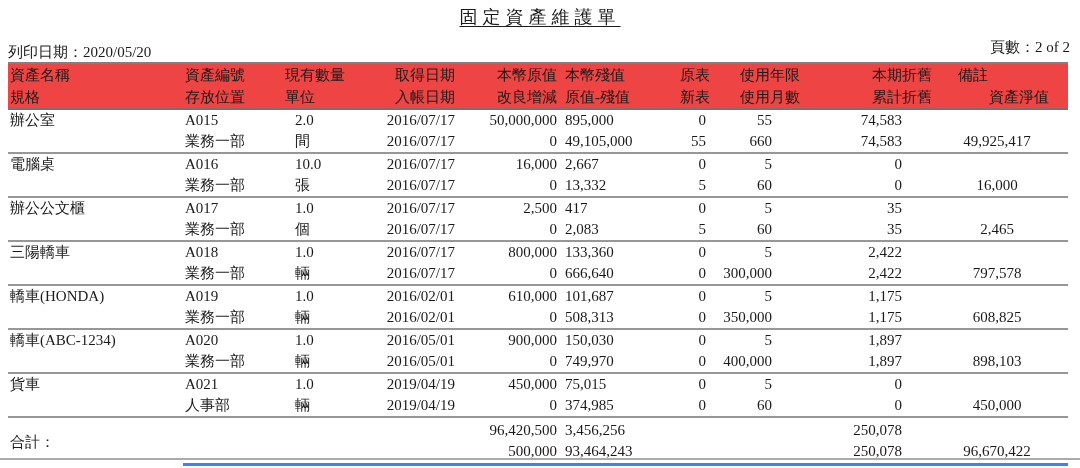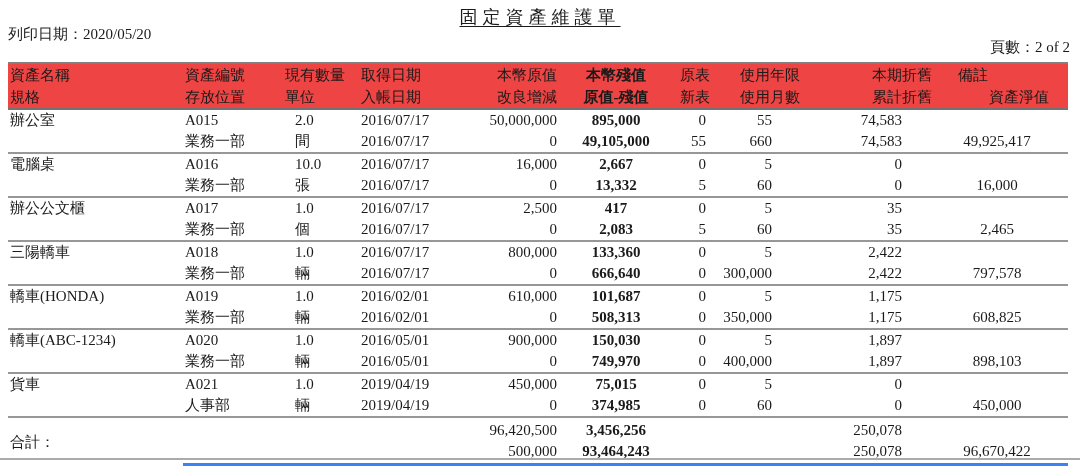--- a/index.html
+++ b/index.html
@@ -12,44 +12,44 @@
   .page-header { position:relative; height:62px; padding-top:5px; }
   .company {
     text-align:center; font-size:19px; letter-spacing:8px;
     height:24px; line-height:24px;
   }
   .doc-title {
     text-align:center; font-size:18px; letter-spacing:5px;
     height:24px; line-height:24px;
     text-decoration:underline; text-underline-offset:3px;
   }
-  .print-date { position:absolute; left:8px; bottom:18px; font-size:15px; }
+  .print-date { position:absolute; left:8px; bottom:0; font-size:15px; }
   .page-num  { position:absolute; right:10px; bottom:5px; font-size:15px;margin-left:16px; }
 
   table.report {
     table-layout:fixed; border-collapse:collapse;
     width:1060px; margin-left:8px;
     font-size:15px;
   }
   thead th {
     background:#ef4444; font-weight:normal;
     height:22px; line-height:22px; white-space:nowrap; overflow:visible;
   }
   thead tr.h1 th { border-top:2px solid #808080; }
   thead tr.h2 th { border-bottom:2px solid #737373; }
   td { height:21px; line-height:21px; white-space:nowrap; overflow:visible; }
 
   
   .c0 { text-align:left;  padding-left:2px; }
   .c1 { text-align:left;  padding-left:2px; }
   .c2 { text-align:left;  padding-left:2px; }
   td.c2 { padding-left:12px; }
-  .c3 { text-align:left;  padding-left:6px; }
+  .c3 { text-align:right;  padding-left:6px; }
   .c4 { text-align:right; padding-right:8px; }
-  .c5 { text-align:center; padding-right:8px;font-weight:bold; }
+  .c5 { text-align:left; padding-right:8px; }
   th.c6 { text-align:right; }
   td.c6 { text-align:right; padding-right:4px; }
   th.c7 { text-align:right;  padding-left:4px; }
   td.c7 { text-align:right; padding-right:28px; }
   th.c8 { text-align:right; padding-right:13px; }
   td.c8 { text-align:right; padding-right:43px; }
   tr.h1 th.c9 { text-align:left;  padding-left:13px; }
   tr.h2 th.c9 { text-align:right; padding-right:19px; }
   td.c9 { text-align:center; padding-right:19px;font-family:Liberation Serif, serif; }
 

